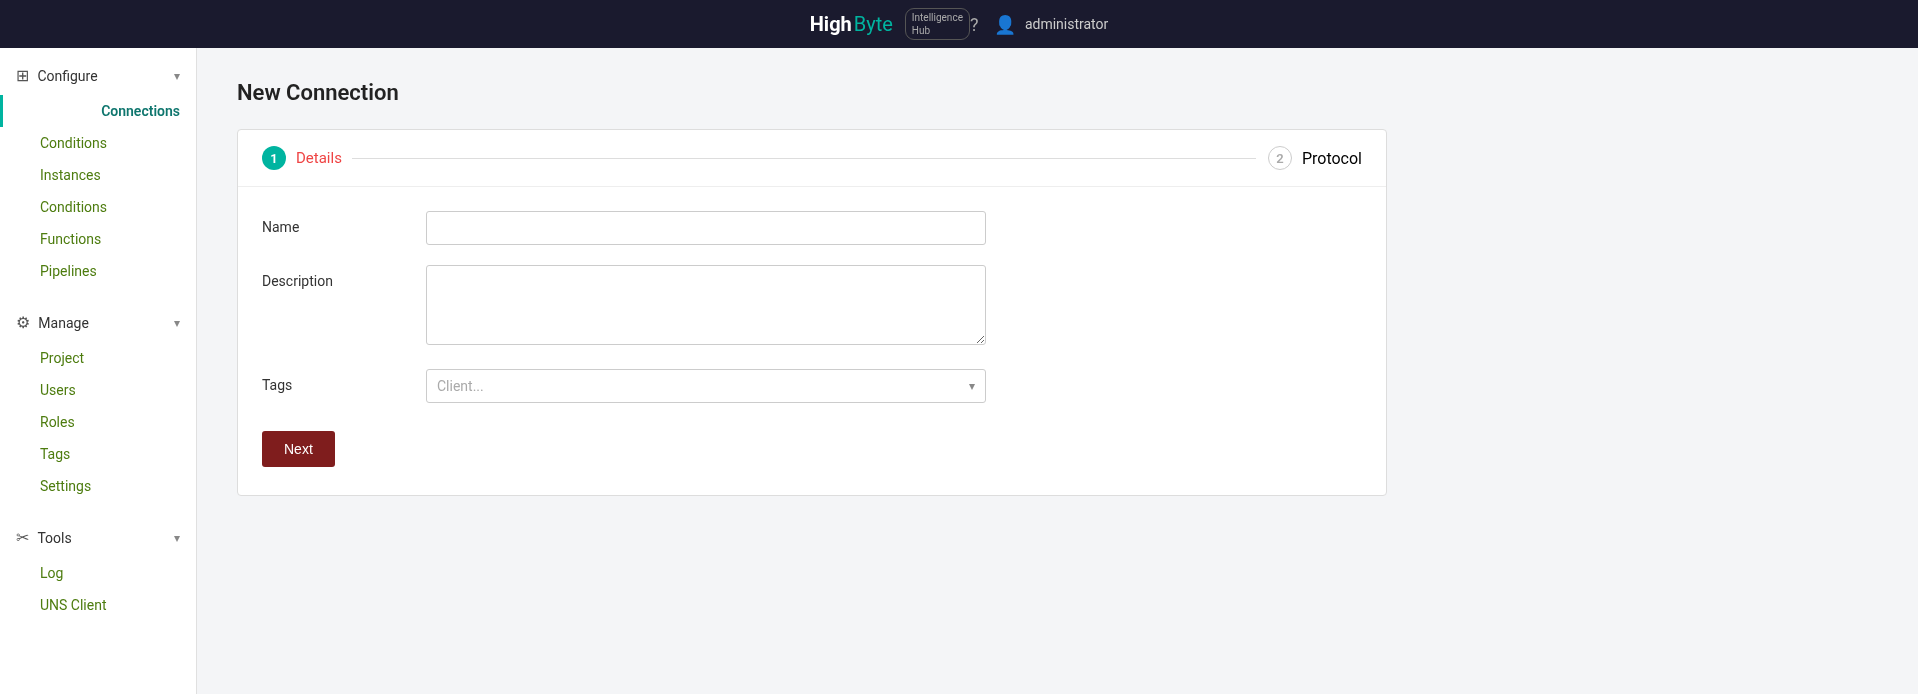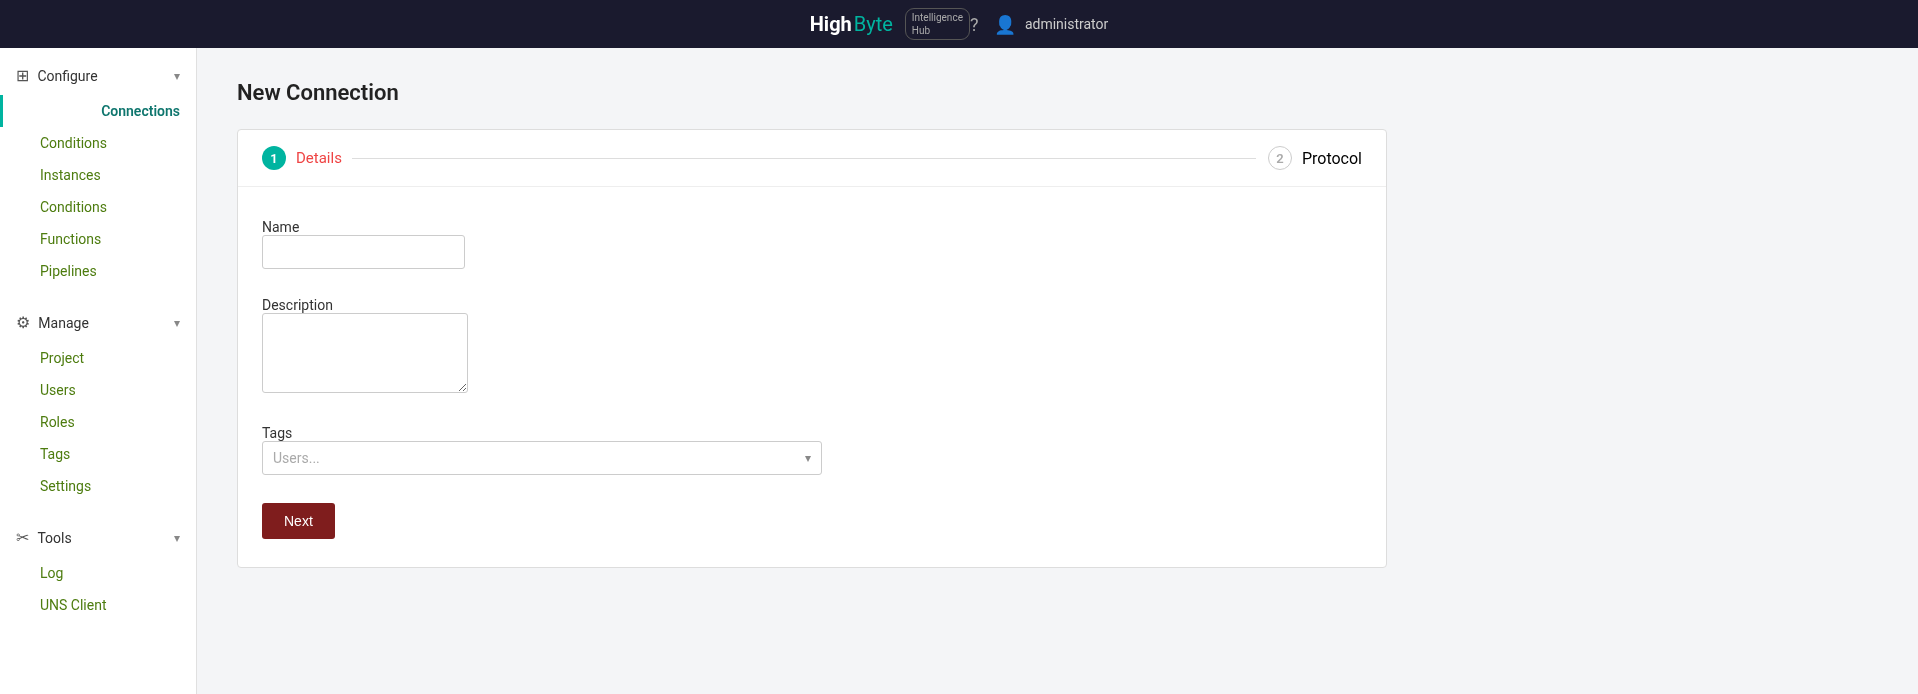--- a/index.html
+++ b/index.html
@@ -157,21 +157,21 @@
       color: #000000;
       text-align: center;
     }
 
     
     .form-body { padding: 24px 24px 28px; }
     .form-row {
       display: flex;
       align-items: flex-start;
       margin-bottom: 20px;
-      flex-direction: column;
+      gap: 24px;
     }
     .form-label {
       width: 140px;
       font-size: 14px;
       color: #333;
       padding-top: 8px;
       flex-shrink: 0;
     }
     .form-control-wrap { flex: 1; max-width: 560px; }
     .form-input {
@@ -334,21 +334,21 @@
           <div class="form-control-wrap">
             <textarea class="form-textarea" placeholder="" style=""></textarea>
           </div>
         </div>
 
         
         <div class="form-row">
           <label class="form-label">Tags</label>
           <div class="select-wrapper">
             <div class="select-display">
-              <span>Users...</span>
+              <span>Client...</span>
               <span class="select-chevron">▾</span>
             </div>
           </div>
         </div>
 
         
         <button class="btn-next">Next</button>
       </div>
     </div>
   </main>

